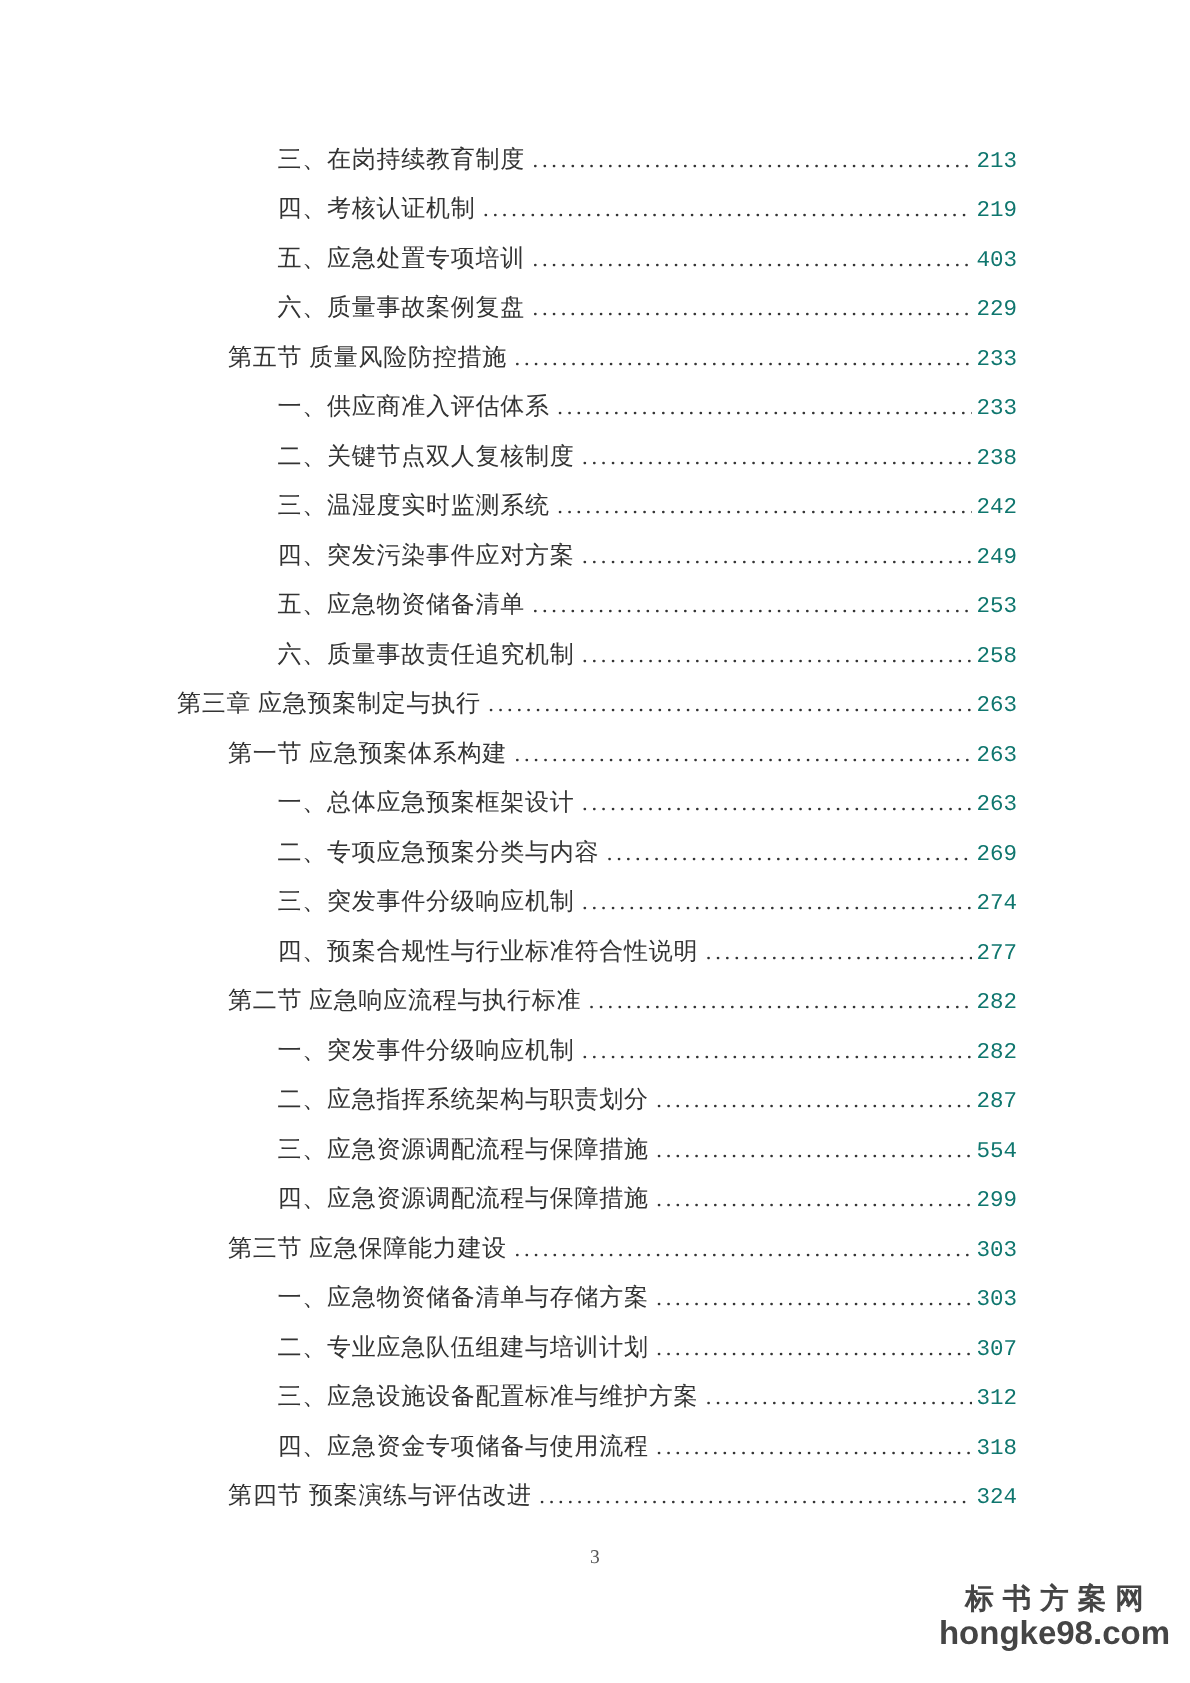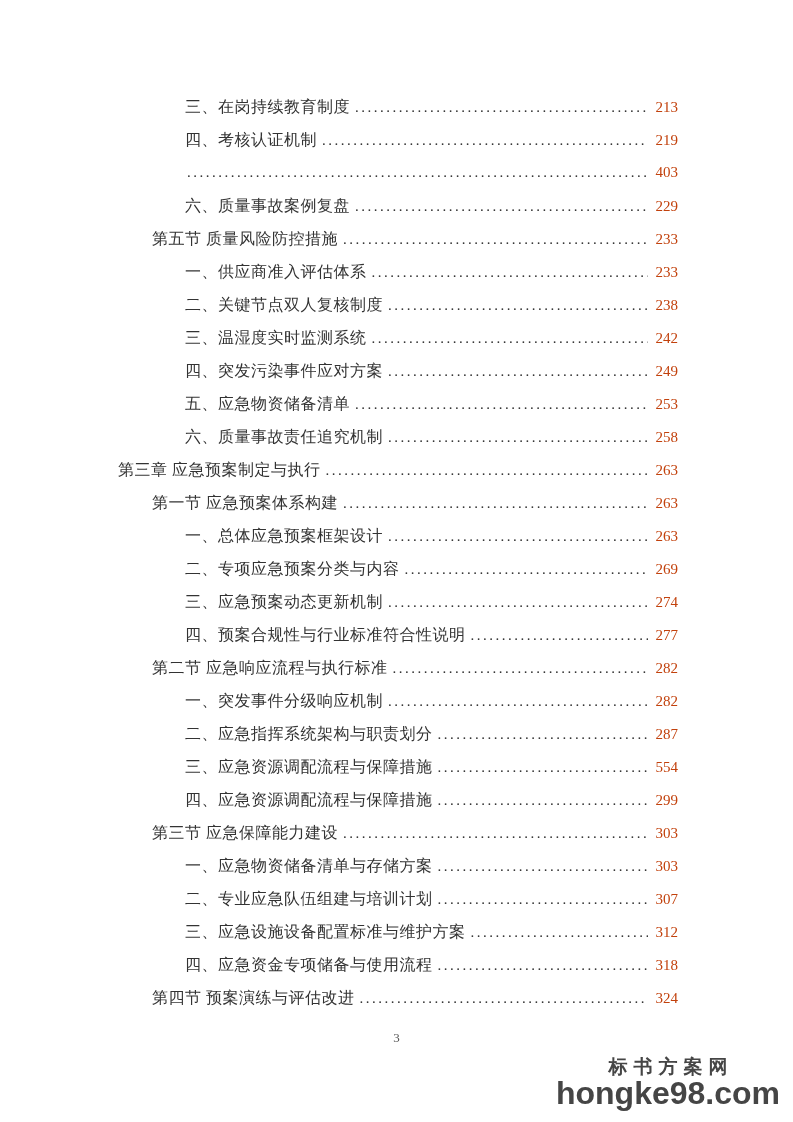--- a/index.html
+++ b/index.html
@@ -49,21 +49,22 @@
     letter-spacing: 2.5px;
     font-size: 15px;
     color: #333333;
     padding: 0 5px 0 2px;
   }
   .toc-page {
     flex: none;
     min-width: 30px;
     text-align: right;
     font-size: 15px;
-    color: #c2410c;
+    color: #0f766e;
+    font-family: Liberation Mono, monospace;
   }
   .footer-page-number {
     position: absolute;
     left: 0;
     right: 0;
     top: 1030px;
     text-align: center;
     font-size: 13px;
     color: #555555;
   }
@@ -77,21 +78,21 @@
     font-weight: bold;
     line-height: 1.05;
   }
   .watermark-cn {
     font-size: 19px;
     letter-spacing: 6px;
     padding-left: 6px; 
     display: block;
   }
   .watermark-en {
-    font-size: 32px;
+    font-size: 22px;
     letter-spacing: 0;
     display: block;
   }
 </style>
 </head>
 <body>
 
 <div class="page">
 
   <div class="toc" id="toc-list">
@@ -101,20 +102,21 @@
     <span class="toc-page">213</span>
   </div>
 
   <div class="toc-row level-2">
     <span class="toc-label">四、考核认证机制</span>
     <span class="toc-dots">......................................................................................................................................................</span>
     <span class="toc-page">219</span>
   </div>
 
   <div class="toc-row level-2">
+    <span class="toc-label">五、应急处置专项培训</span>
     <span class="toc-dots">......................................................................................................................................................</span>
     <span class="toc-page">403</span>
   </div>
 
   <div class="toc-row level-2">
     <span class="toc-label">六、质量事故案例复盘</span>
     <span class="toc-dots">......................................................................................................................................................</span>
     <span class="toc-page">229</span>
   </div>
 
@@ -178,21 +180,21 @@
     <span class="toc-page">263</span>
   </div>
 
   <div class="toc-row level-2">
     <span class="toc-label">二、专项应急预案分类与内容</span>
     <span class="toc-dots">......................................................................................................................................................</span>
     <span class="toc-page">269</span>
   </div>
 
   <div class="toc-row level-2">
-    <span class="toc-label">三、应急预案动态更新机制</span>
+    <span class="toc-label">三、突发事件分级响应机制</span>
     <span class="toc-dots">......................................................................................................................................................</span>
     <span class="toc-page">274</span>
   </div>
 
   <div class="toc-row level-2">
     <span class="toc-label">四、预案合规性与行业标准符合性说明</span>
     <span class="toc-dots">......................................................................................................................................................</span>
     <span class="toc-page">277</span>
   </div>
 

